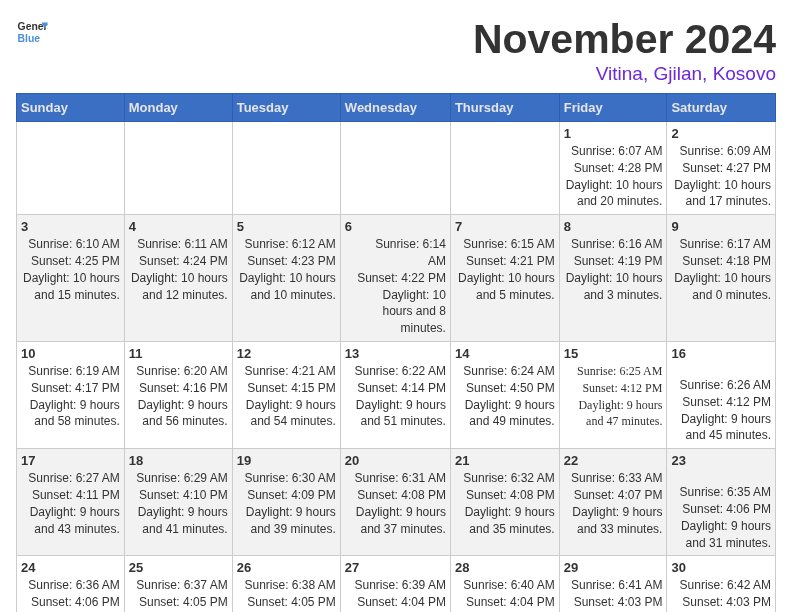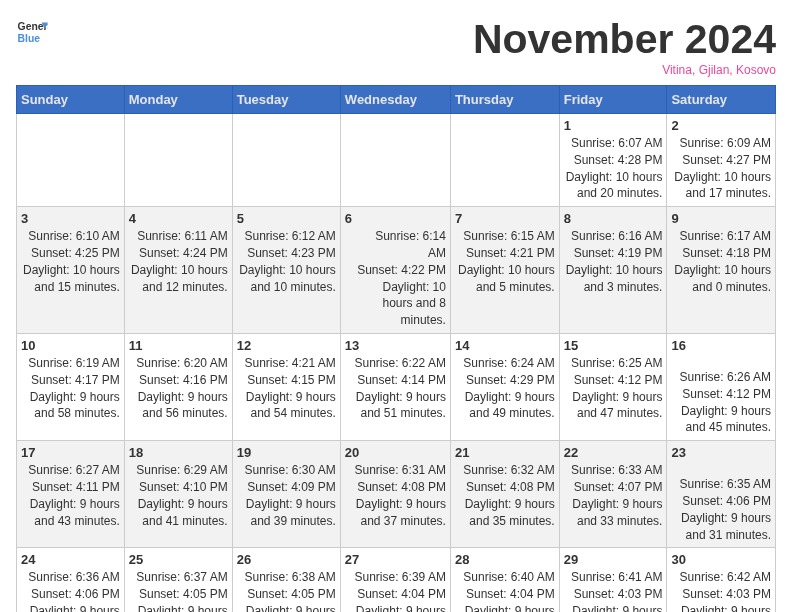--- a/index.html
+++ b/index.html
@@ -27,22 +27,22 @@
     }
     .title-block {
       text-align: right;
     }
     .month-title {
       font-size: 41px;
       font-weight: bold;
       color: #333;
     }
     .location {
-      font-size: 12px;
-      color: #ec4899;
+      font-size: 19px;
+      color: #6d28d9;
     }
     table {
       width: 100%;
       border-collapse: collapse;
       font-size: 11px;
     }
     thead tr th {
       background-color: #3a6fc4;
       color: #e5e5e5;
       padding: 6px 4px;
@@ -192,26 +192,26 @@
         </td>
         <td>
           <div class="day-number">13</div>
           <div class="day-info" style="white-space: pre-line;">Sunrise: 6:22 AM
 Sunset: 4:14 PM
 Daylight: 9 hours and 51 minutes.</div>
         </td>
         <td>
           <div class="day-number">14</div>
           <div class="day-info" style="white-space: pre-line;">Sunrise: 6:24 AM
-Sunset: 4:29 PM
+Sunset: 4:50 PM
 Daylight: 9 hours and 49 minutes.</div>
         </td>
         <td>
           <div class="day-number">15</div>
-          <div class="day-info" style="white-space: pre-line;">Sunrise: 6:25 AM
+          <div class="day-info" style="white-space: pre-line; font-family: Liberation Serif, serif;">Sunrise: 6:25 AM
 Sunset: 4:12 PM
 Daylight: 9 hours and 47 minutes.</div>
         </td>
         <td>
           <div class="day-number">16</div>
           <div class="day-info" style="white-space: pre-line; margin-top: 16px;">Sunrise: 6:26 AM
 Sunset: 4:12 PM
 Daylight: 9 hours and 45 minutes.</div>
         </td>
       </tr>

